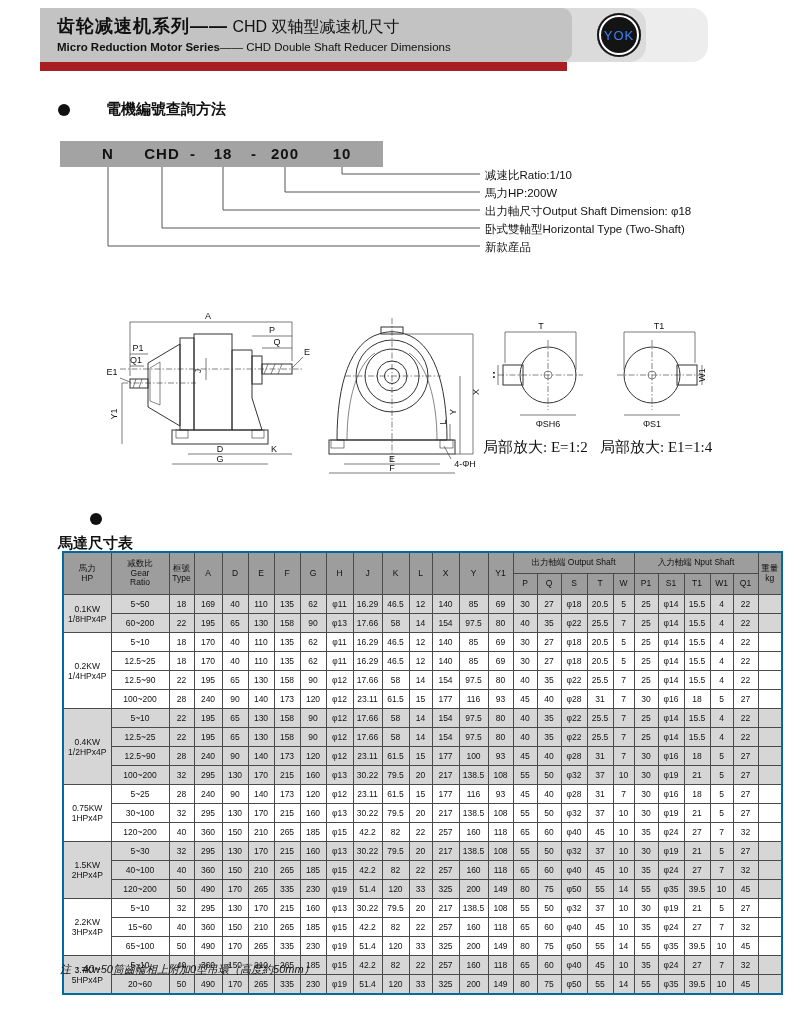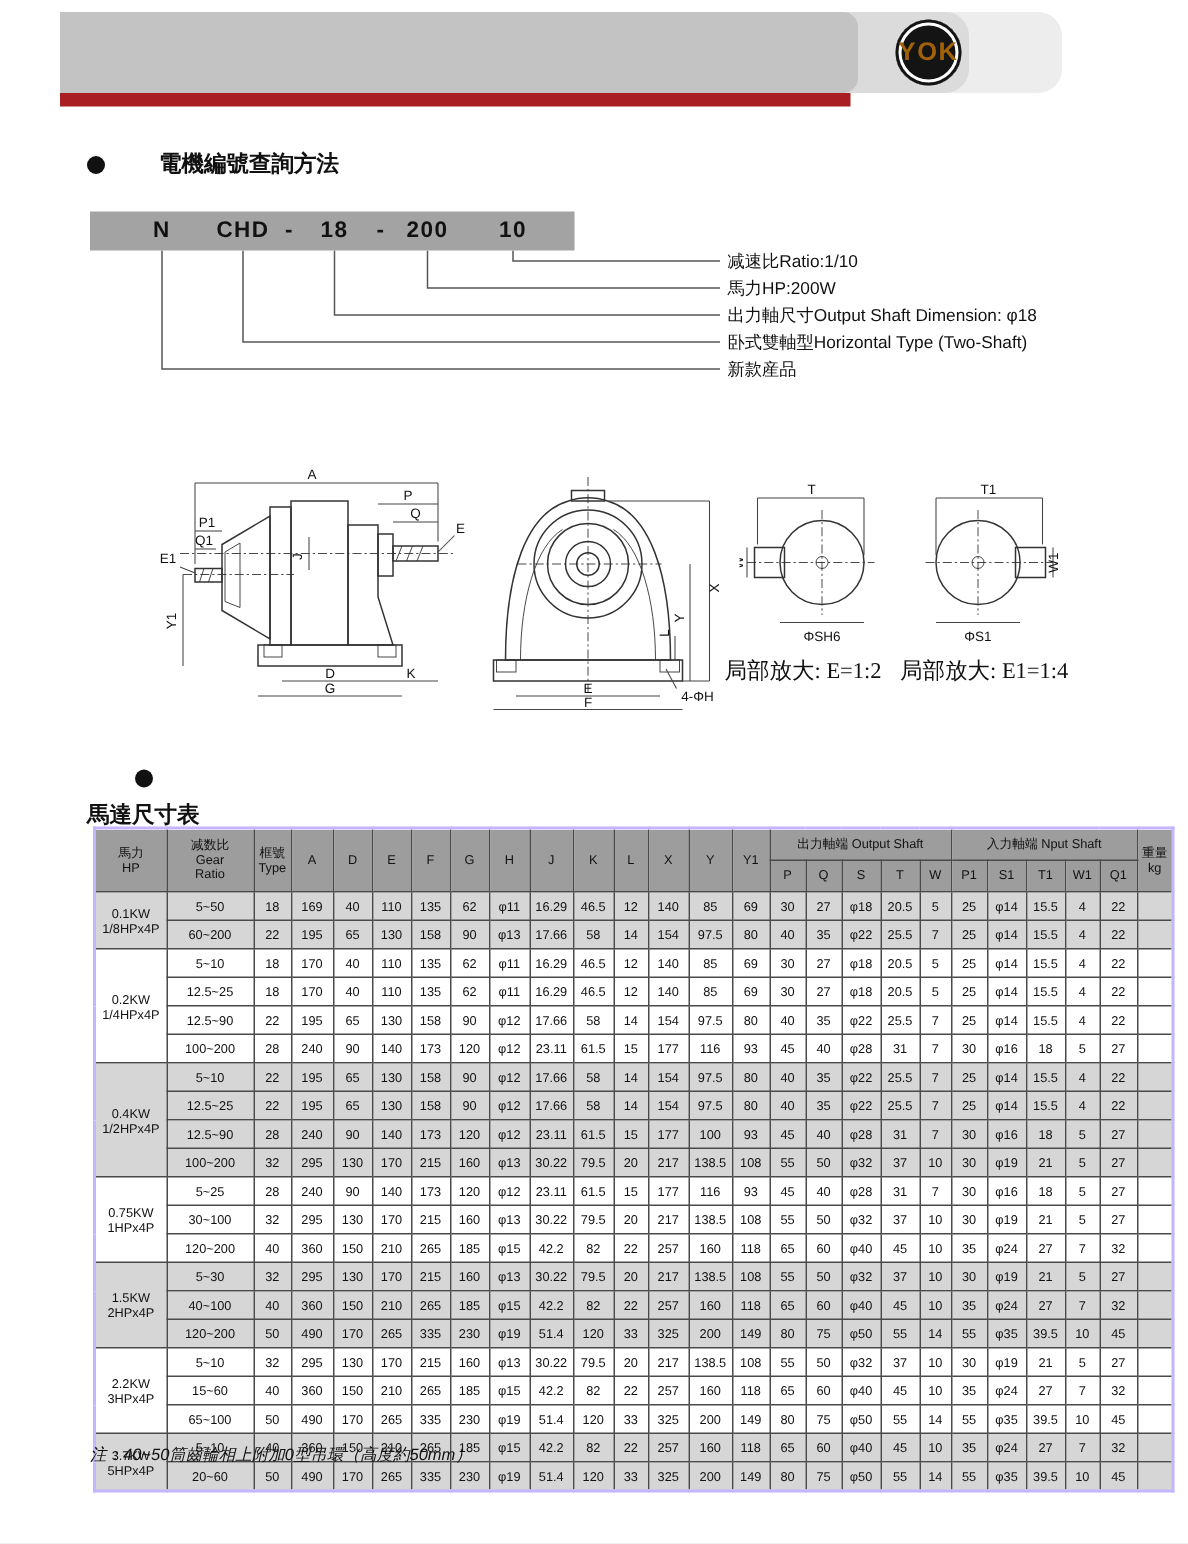--- a/index.html
+++ b/index.html
@@ -12,23 +12,23 @@
   .banner-l2{position:absolute;left:40px;top:8px;width:606px;height:54px;background:#dbdbdb;border-radius:0 16px 16px 0;}
   .banner-l1{position:absolute;left:40px;top:8px;width:532px;height:54px;background:#c3c3c3;border-radius:0 10px 10px 0;}
   .title-block{position:absolute;left:57px;top:13px;width:500px;}
   .title-zh{font-size:16px;line-height:26px;white-space:nowrap;}
   .title-zh .b{font-size:18px;font-weight:bold;letter-spacing:1px;}
   .title-en{font-size:11.5px;line-height:15px;white-space:nowrap;}
   .title-en .b{font-weight:bold;}
   .red-bar{position:absolute;left:40px;top:62px;width:527px;height:9px;background:#a81e22;}
 
   .logo{position:absolute;left:597px;top:13px;display:flex;align-items:center;gap:6px;}
-  .logo-mark{width:44px;height:44px;border-radius:50%;background:#141414;color:#a16207;
+  .logo-mark{width:44px;height:44px;border-radius:50%;background:#141414;color:#3b82f6;
              display:flex;align-items:center;justify-content:center;
-             font-weight:bold;font-size:17px;letter-spacing:1px;
+             font-weight:normal;font-size:13px;letter-spacing:1px;
              box-shadow:inset 0 0 0 2px #141414, inset 0 0 0 4px #fff, inset 0 0 0 6px #141414;}
   .logo-text{line-height:1.05;}
   .logo-zh{font-family:"Liberation Serif","DejaVu Serif",serif;font-weight:bold;font-size:21px;letter-spacing:1px;}
   .logo-en{font-family:"Liberation Serif","DejaVu Serif",serif;font-weight:bold;font-size:9px;letter-spacing:0.4px;}
 
   
   .sec-title{position:absolute;display:flex;align-items:center;gap:9px;font-size:15px;font-weight:bold;}
   .bullet{width:12px;height:12px;border-radius:50%;background:#111;flex:0 0 auto;}
   #sec1{left:58px;top:100px;gap:36px;}
   #sec2{left:58px;top:513px;flex-direction:column;}
@@ -47,34 +47,38 @@
   .dimline{stroke:#444;stroke-width:0.7;fill:none;}
   .partline{stroke:#333;stroke-width:1;fill:none;}
   .thinline{stroke:#333;stroke-width:0.6;fill:none;}
   .cline{stroke:#333;stroke-width:0.6;fill:none;stroke-dasharray:6 2 1.5 2;}
 
   
   .dim-table{position:absolute;left:62px;top:551px;width:715px;border-collapse:collapse;table-layout:fixed;
              font-size:8.5px;}
   .dim-table th,.dim-table td{border:1px solid #4a4a4a;text-align:center;vertical-align:middle;
              padding:0;overflow:hidden;white-space:nowrap;}
-  .dim-table{border:2px solid #c4b5fd;}
+  .dim-table{border:2px solid #0369a1;}
   .dim-table thead th{background:#9d9d9d;font-weight:normal;height:20px;line-height:1.1;}
   .dim-table tbody td{height:18px;background:#fff;}
   .dim-table tbody tr.shaded td{background:#d6d6d6;}
   .note{position:absolute;left:60px;top:951px;font-size:11px;font-style:italic;}
 </style>
 </head>
 <body>
 
 <div class="page">
 
   <div class="banner-l3"></div>
   <div class="banner-l2"></div>
   <div class="banner-l1"></div>
+  <div class="title-block">
+    <div class="title-zh"><span class="b">齿轮减速机系列——</span><span> CHD 双轴型减速机尺寸</span></div>
+    <div class="title-en"><span class="b">Micro Reduction Motor Series</span><span>—— CHD Double Shaft Reducer Dimensions</span></div>
+  </div>
   <div class="red-bar"></div>
   <div class="logo">
     <div class="logo-mark">YOK</div>
   </div>
 
   <div class="sec-title" id="sec1">
     <span class="bullet"></span>
     <span>電機編號查詢方法</span>
   </div>
 

